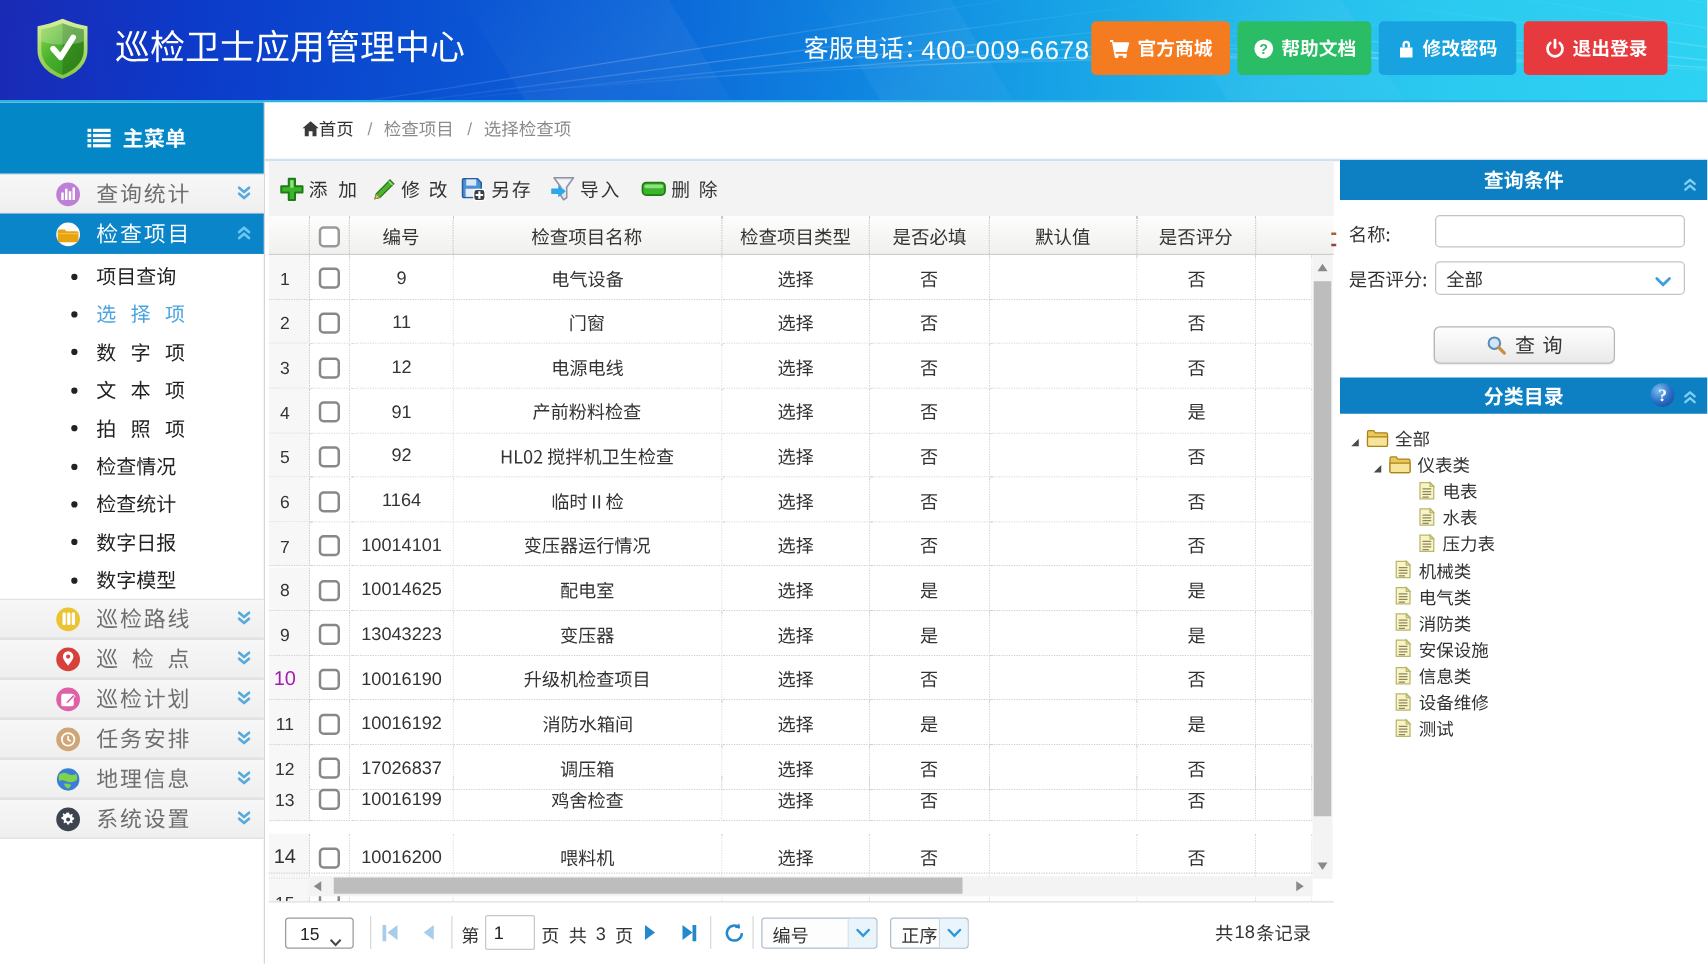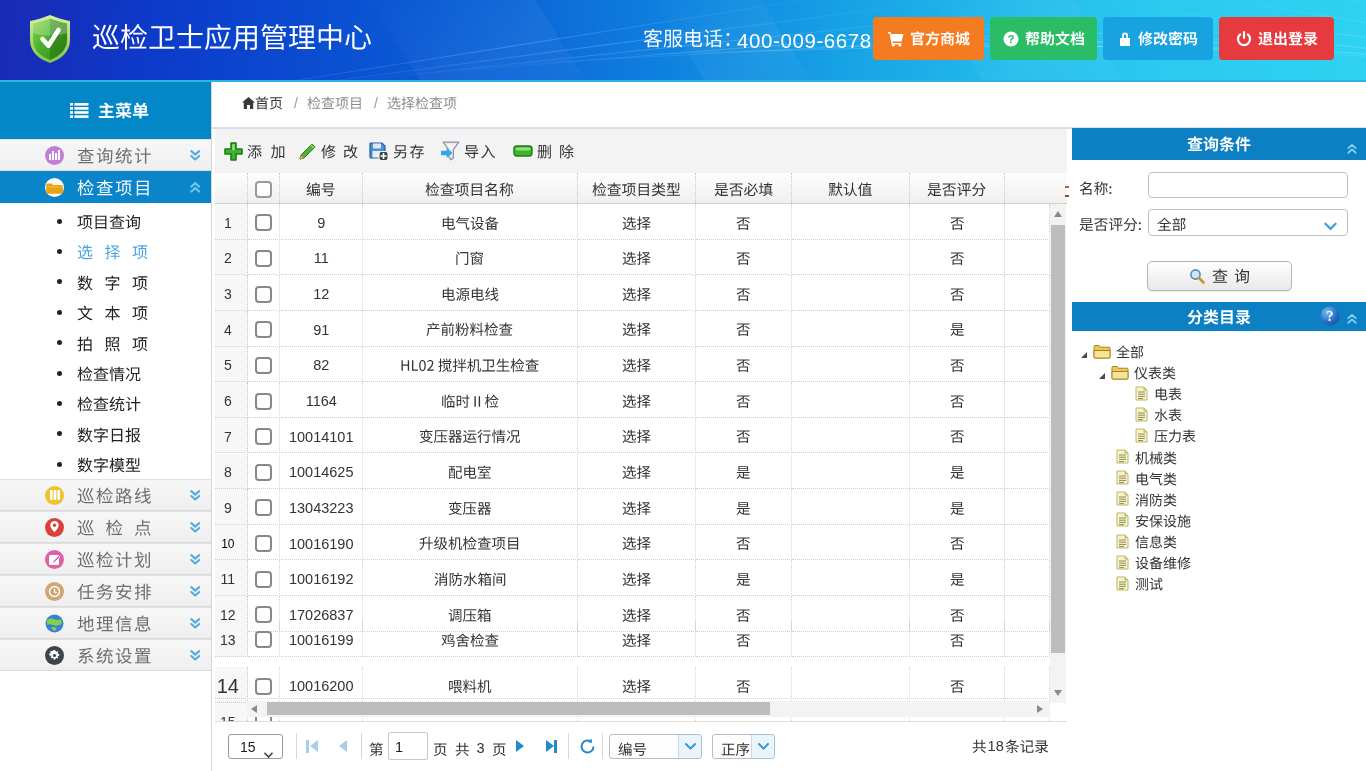--- a/index.html
+++ b/index.html
@@ -836,21 +836,21 @@
         <div class="tcell " style="left:790px;width:44.5px"></div>
       </div>
       <div class="trow" style="top:142.6px">
         <div class="tcell cnum" style="left:0px;width:32.69999999999999px">
           <span style="font-size:14px;color:#333">5</span>
         </div>
         <div class="tcell " style="left:32.69999999999999px;width:32.80000000000001px">
           <span class="cbx"></span>
         </div>
         <div class="tcell " style="left:65.5px;width:82.5px">
-          <span style="font-size:14.5px;color:#333">82</span>
+          <span style="font-size:14.5px;color:#333">92</span>
         </div>
         <div class="tcell " style="left:148px;width:214.5px">
           <svg width="139.3" height="14.5" viewBox="0 0 139.3 14.5">
             <g fill="#333333" transform="translate(0,12.76) scale(0.0145,-0.0145)">
               <path d="M101 0H193V346H535V0H628V733H535V426H193V733H101Z"></path>
               <path transform="translate(728)" d="M101 0H514V79H193V733H101Z"></path>
               <path transform="translate(1271)" d="M278 -13C417 -13 506 113 506 369C506 623 417 746 278 746C138 746 50 623 50 369C50 113 138 -13 278 -13ZM278 61C195 61 138 154 138 369C138 583 195 674 278 674C361 674 418 583 418 369C418 154 361 61 278 61Z"></path>
               <path transform="translate(1826)" d="M44 0H505V79H302C265 79 220 75 182 72C354 235 470 384 470 531C470 661 387 746 256 746C163 746 99 704 40 639L93 587C134 636 185 672 245 672C336 672 380 611 380 527C380 401 274 255 44 54Z"></path>
               <path transform="translate(2605)" d="M550 824C578 780 608 720 617 682L685 705C674 742 644 801 614 843ZM409 528V149H480V462H771V146H846V528ZM154 840V638H48V568H154V350L39 309L60 237L154 274V12C154 -1 150 -4 138 -5C127 -5 93 -5 53 -4C63 -24 72 -56 75 -74C132 -74 168 -72 192 -60C214 -48 223 -28 223 12V302L322 342L309 409L223 376V568H301V638H223V840ZM328 677V500H402V612H852V500H929V677H812C839 719 869 771 896 817L822 842C804 793 767 725 738 677H444L507 702C494 737 460 789 428 828L365 804C396 765 427 712 441 677ZM588 407V303C588 209 570 68 291 -29C307 -42 330 -66 340 -82C516 -16 595 67 631 148V35C631 -36 651 -56 734 -56C752 -56 850 -56 868 -56C936 -56 956 -28 964 89C945 94 915 104 900 116C897 21 892 10 861 10C839 10 758 10 741 10C705 10 699 13 699 36V205H650C657 239 659 272 659 301V407Z"></path>
               <path transform="translate(3605)" d="M391 761C427 695 461 607 474 553L542 582C529 635 492 720 455 785ZM850 797C830 730 790 632 759 573L820 553C854 610 893 700 925 776ZM619 839V518H404V448H619V284H356V213H619V-80H694V213H962V284H694V448H927V518H694V839ZM181 840V639H42V568H181V350L28 308L49 235L181 276V7C181 -8 175 -12 162 -12C149 -13 108 -13 62 -12C72 -32 82 -62 85 -80C151 -80 192 -78 218 -67C244 -55 253 -35 253 7V298L376 337L366 404L253 371V568H365V639H253V840Z"></path>
@@ -1063,21 +1063,21 @@
           <svg width="14.5" height="14.5" viewBox="0 0 14.5 14.5">
             <g fill="#333333" transform="translate(0,12.76) scale(0.0145,-0.0145)">
               <path d="M236 607H757V525H236ZM236 742H757V661H236ZM164 799V468H833V799ZM231 299C205 153 141 40 35 -29C52 -40 81 -68 92 -81C158 -34 210 30 248 109C330 -29 459 -60 661 -60H935C939 -39 951 -6 963 12C911 11 702 10 664 11C622 11 582 12 546 16V154H878V220H546V332H943V399H59V332H471V29C384 51 320 98 281 190C291 221 299 254 306 289Z"></path>
             </g>
           </svg>
         </div>
         <div class="tcell " style="left:790px;width:44.5px"></div>
       </div>
       <div class="trow" style="top:320.8px">
         <div class="tcell cnum" style="left:0px;width:32.69999999999999px">
-          <span style="font-size:12px;color:#000000">10</span>
+          <span style="font-size:16px;color:#a21caf">10</span>
         </div>
         <div class="tcell " style="left:32.69999999999999px;width:32.80000000000001px">
           <span class="cbx"></span>
         </div>
         <div class="tcell " style="left:65.5px;width:82.5px">
           <span style="font-size:14.5px;color:#333">10016190</span>
         </div>
         <div class="tcell " style="left:148px;width:214.5px">
           <svg width="101.5" height="14.5" viewBox="0 0 101.5 14.5">
             <g fill="#333333" transform="translate(0,12.76) scale(0.0145,-0.0145)">
@@ -1246,21 +1246,21 @@
           <svg width="14.5" height="14.5" viewBox="0 0 14.5 14.5">
             <g fill="#333333" transform="translate(0,12.76) scale(0.0145,-0.0145)">
               <path d="M579 565C694 517 833 436 905 378L959 435C885 490 747 569 633 615ZM177 298V-80H254V-32H750V-78H831V298ZM254 35V232H750V35ZM66 783V712H509C393 590 213 491 35 434C52 419 77 384 88 366C217 415 349 484 461 570V327H537V634C563 659 588 685 610 712H934V783Z"></path>
             </g>
           </svg>
         </div>
         <div class="tcell " style="left:790px;width:44.5px"></div>
       </div>
       <div class="trow" style="top:463.3px">
         <div class="tcell cnum" style="left:0px;width:32.69999999999999px">
-          <span style="font-size:20px;color:#333">14</span>
+          <span style="font-size:16px;color:#333">14</span>
         </div>
         <div class="tcell " style="left:32.69999999999999px;width:32.80000000000001px">
           <span class="cbx"></span>
         </div>
         <div class="tcell " style="left:65.5px;width:82.5px">
           <span style="font-size:14.5px;color:#333">10016200</span>
         </div>
         <div class="tcell " style="left:148px;width:214.5px">
           <svg width="43.5" height="14.5" viewBox="0 0 43.5 14.5">
             <g fill="#333333" transform="translate(0,12.76) scale(0.0145,-0.0145)">

